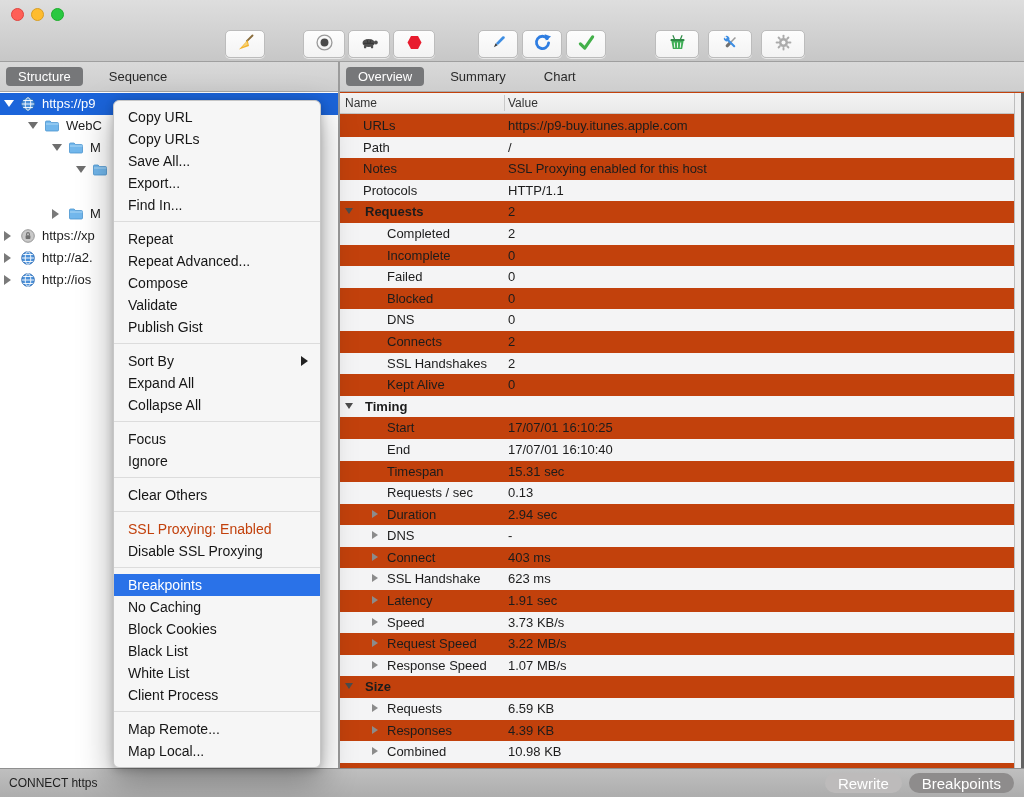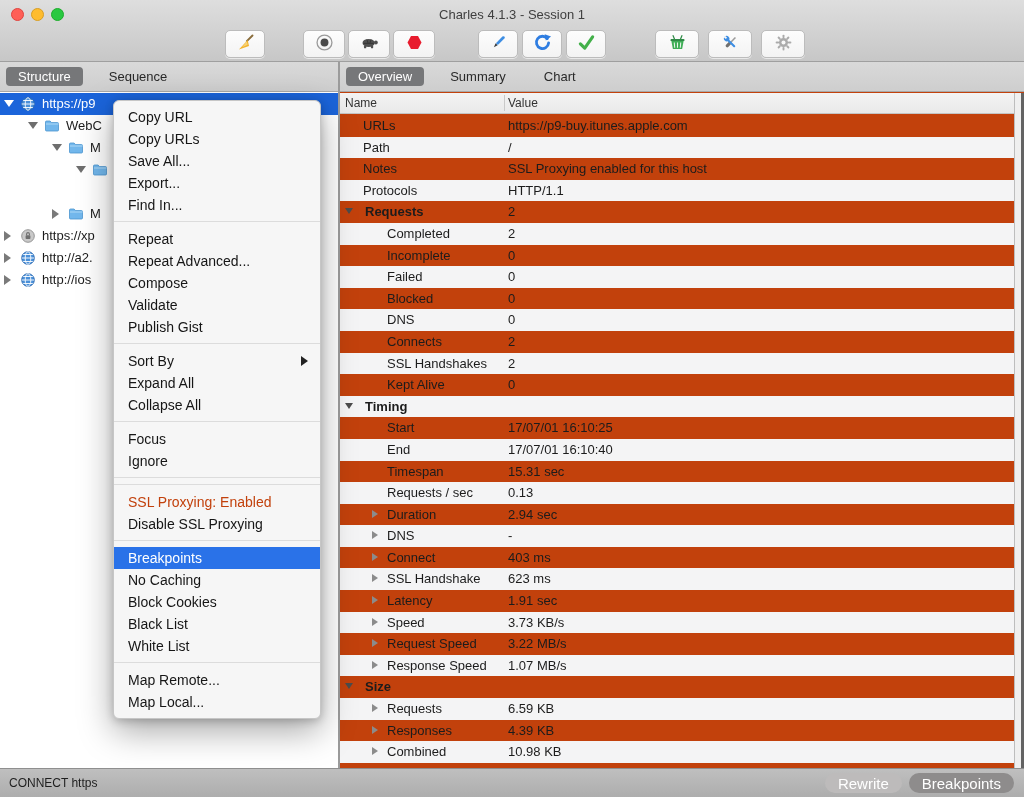--- a/index.html
+++ b/index.html
@@ -128,21 +128,20 @@
 </style>
 </head>
 <body>
 
 <div id="window">
 
   <div class="chrome">
     <div class="traffic t-close"></div>
     <div class="traffic t-min"></div>
     <div class="traffic t-zoom"></div>
-    <div class="win-title">Charles 4.1.3 - Session 1</div>
     <div id="toolbar">
         <div class="tb-btn" style="left: 225px; width: 40px;">
           <span><svg viewBox="0 0 24 24">
               <path d="M20 4 L13.5 10.5" stroke="#8a6d3b" stroke-width="2.2" stroke-linecap="round"></path>
               <polygon points="14.5,9 4.5,20 16,16" fill="#f2b32c"></polygon>
               <polygon points="13.5,10.5 8,17.5 14.5,14.5" fill="#f8d274"></polygon>
             </svg></span>
         </div>
         <div class="tb-btn" style="left: 303px; width: 42px;">
           <span><svg viewBox="0 0 24 24">
@@ -471,27 +470,29 @@
       <div class="menu-item">Validate</div>
       <div class="menu-item">Publish Gist</div>
       <div class="menu-sep"></div>
       <div class="menu-item">Sort By<span class="submenu-arrow"></span></div>
       <div class="menu-item">Expand All</div>
       <div class="menu-item">Collapse All</div>
       <div class="menu-sep"></div>
       <div class="menu-item">Focus</div>
       <div class="menu-item">Ignore</div>
       <div class="menu-sep"></div>
+      <div class="menu-item">Clear Others</div>
       <div class="menu-sep"></div>
       <div class="menu-item disabled">SSL Proxying: Enabled</div>
       <div class="menu-item">Disable SSL Proxying</div>
       <div class="menu-sep"></div>
       <div class="menu-item highlighted">Breakpoints</div>
       <div class="menu-item">No Caching</div>
       <div class="menu-item">Block Cookies</div>
       <div class="menu-item">Black List</div>
       <div class="menu-item">White List</div>
+      <div class="menu-item">Client Process</div>
       <div class="menu-sep"></div>
       <div class="menu-item">Map Remote...</div>
       <div class="menu-item">Map Local...</div>
     </div>
 
 </div>
 
 </body></html>

